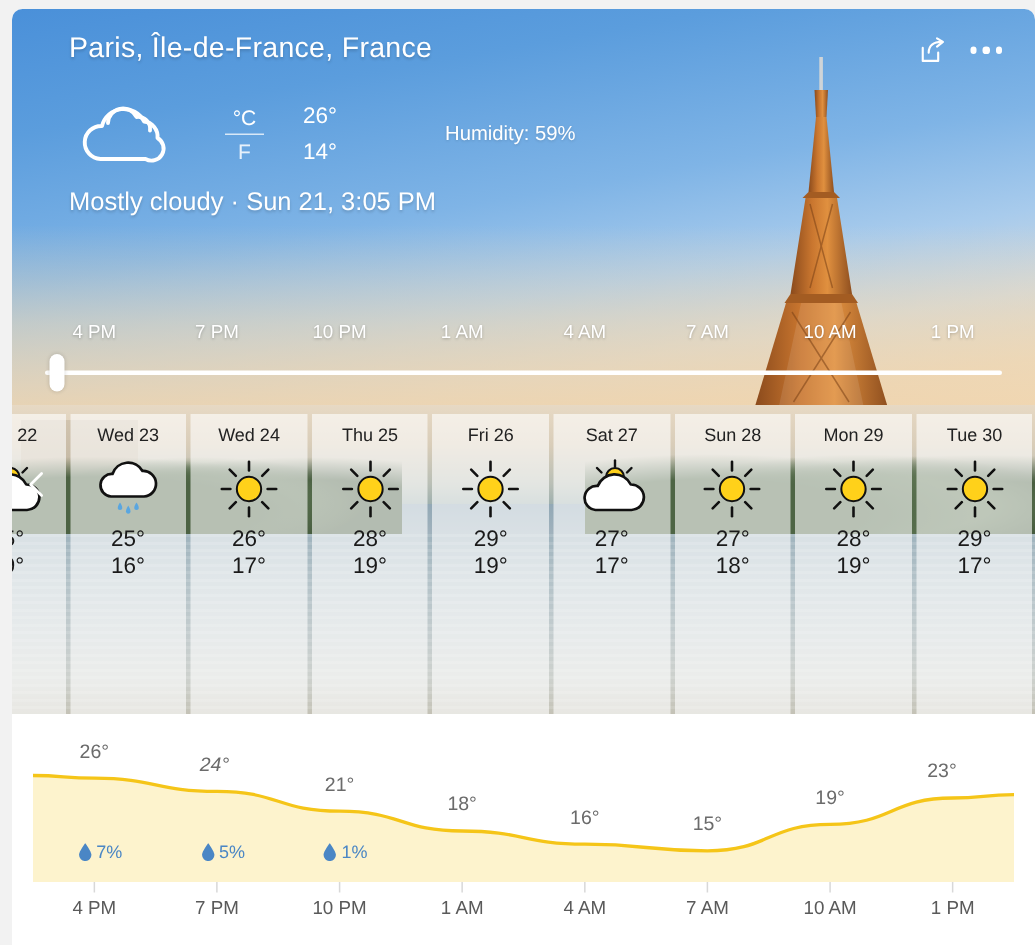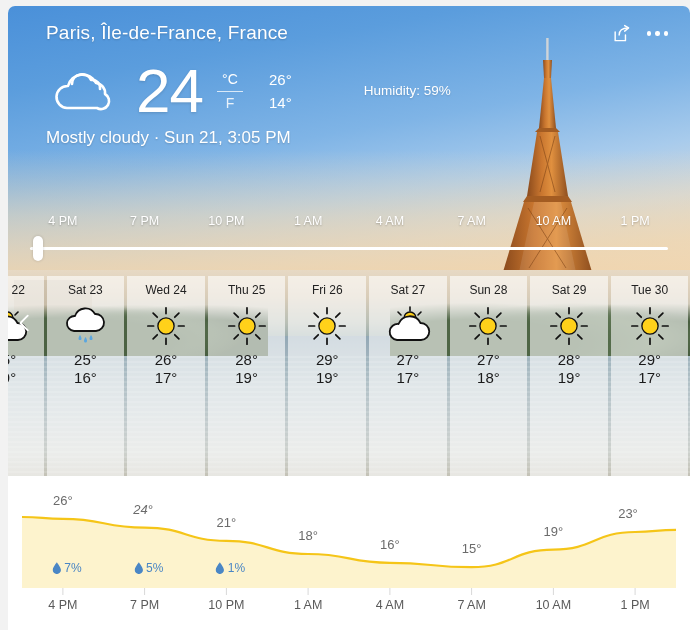--- a/index.html
+++ b/index.html
@@ -396,21 +396,20 @@
       <div class="loc-title">Paris, Île-de-France, France</div>
 
       <div class="now-row">
         <div class="now-icon">
           <svg width="74" height="54" viewBox="0 0 74 54" fill="none" stroke="#ffffff" stroke-width="2.6" stroke-linejoin="round" stroke-linecap="round">
             <path d="M22 22 a10 10 0 0 1 19 -4 a8 8 0 0 1 9 9"></path>
             <path d="M17 46 a11 11 0 0 1 1 -22 a15 15 0 0 1 28 -3 a10 10 0 0 1 9 11 a8 8 0 0 1 -8 14 Z"></path>
           </svg>
         </div>
 
-        <div class="now-temp">24</div>
 
         <div class="unit-toggle">
           <span class="u-c">°C</span>
           <span class="u-sep"></span>
           <span class="u-f">F</span>
         </div>
 
         <div class="hi-lo">
           <div>26°</div>
           <div>14°</div>
@@ -463,21 +462,21 @@
                 <line x1="36" y1="7" x2="33" y2="10"></line>
               </g>
               <circle cx="25" cy="13" r="6" fill="#ffd11a" stroke="#111" stroke-width="1.4"></circle>
               <path d="M12 35 a8 8 0 0 1 1.5 -16 a12 12 0 0 1 22 -1 a8 8 0 0 1 0.5 17 Z" fill="#fff" stroke="#111" stroke-width="1.8" stroke-linejoin="round"></path>
             </svg>
           </div>
           <div class="fc-hi">25°</div>
           <div class="fc-lo">19°</div>
         </div>
         <div class="fc-col">
-          <div class="fc-day">Sat 23</div>
+          <div class="fc-day">Wed 23</div>
           <div class="fc-icon">
             <svg width="46" height="44" viewBox="0 0 46 44">
               <path d="M12 27 a7.5 7.5 0 0 1 1 -15 a11 11 0 0 1 20 -2 a7.5 7.5 0 0 1 1 17 Z" fill="#fff" stroke="#111" stroke-width="1.8" stroke-linejoin="round"></path>
               <g fill="#5aa6e0">
                 <path d="M18 31 c2 3 2 5 0 5 c-2 0 -2 -2 0 -5 Z"></path>
                 <path d="M23.5 33 c2 3 2 5.5 0 5.5 c-2 0 -2 -2.5 0 -5.5 Z"></path>
                 <path d="M29 31 c2 3 2 5 0 5 c-2 0 -2 -2 0 -5 Z"></path>
               </g>
             </svg>
           </div>
@@ -574,21 +573,21 @@
                 <line x1="31.2" y1="31.2" x2="35.5" y2="35.5"></line>
                 <line x1="8.5" y1="35.5" x2="12.8" y2="31.2"></line>
                 <line x1="31.2" y1="12.8" x2="35.5" y2="8.5"></line>
               </g>
             </svg>
           </div>
           <div class="fc-hi">27°</div>
           <div class="fc-lo">18°</div>
         </div>
         <div class="fc-col">
-          <div class="fc-day">Sat 29</div>
+          <div class="fc-day">Mon 29</div>
           <div class="fc-icon">
             <svg width="42" height="42" viewBox="0 0 44 44">
               <circle cx="22" cy="22" r="8.5" fill="#ffd11a" stroke="#111" stroke-width="1.4"></circle>
               <g stroke="#111" stroke-width="1.8" stroke-linecap="round">
                 <line x1="22" y1="3" x2="22" y2="9"></line>
                 <line x1="22" y1="35" x2="22" y2="41"></line>
                 <line x1="3" y1="22" x2="9" y2="22"></line>
                 <line x1="35" y1="22" x2="41" y2="22"></line>
                 <line x1="8.5" y1="8.5" x2="12.8" y2="12.8"></line>
                 <line x1="31.2" y1="31.2" x2="35.5" y2="35.5"></line>

